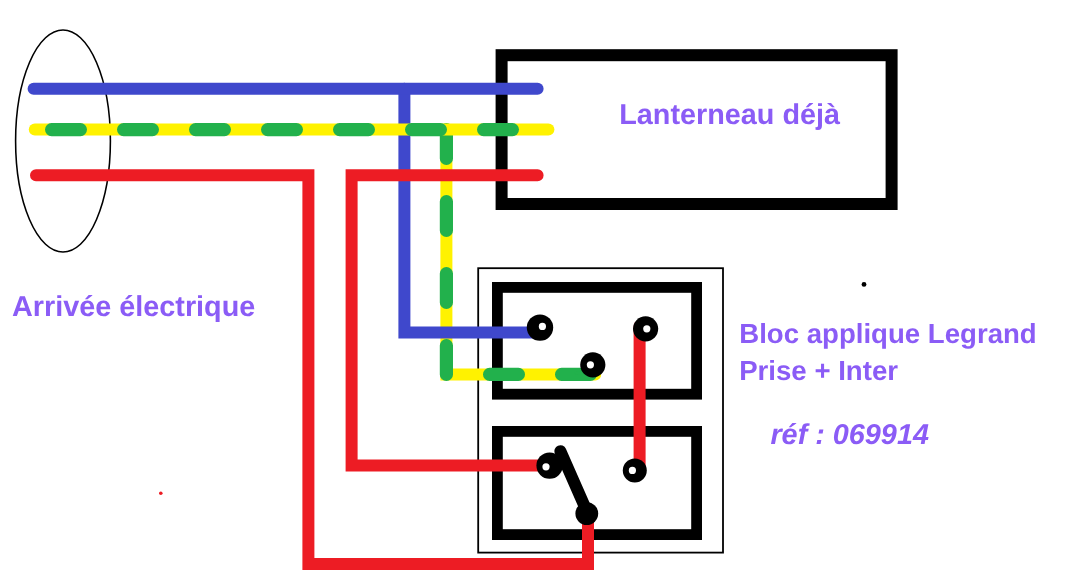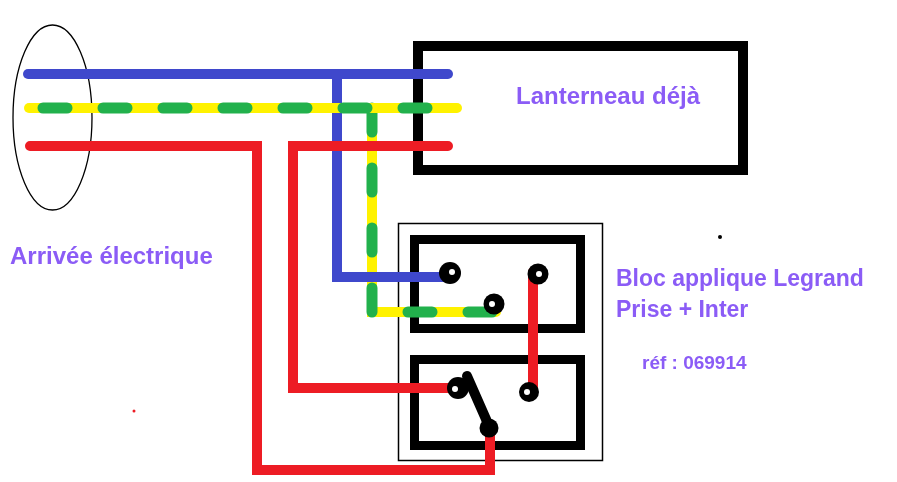--- a/index.html
+++ b/index.html
@@ -43,22 +43,23 @@
   .label-bloc {
     left: 616px;
     top: 247px;
     font-size: 23px;
     line-height: 31px;
     margin-top: 16px;
   }
   .label-ref {
     left: 642px;
     top: 347px;
-    font-size: 19px;
+    font-size: 24px;
     line-height: 31px;
+    font-style: italic;
   }
 </style>
 </head>
 <body>
 
 <div class="canvas">
 
   <svg class="diagram-svg" width="897" height="482" viewBox="0 0 897 482">
 
     <ellipse cx="52.5" cy="117.5" rx="39.5" ry="92.5" fill="none" stroke-width="1.3" stroke="#000000"></ellipse>

